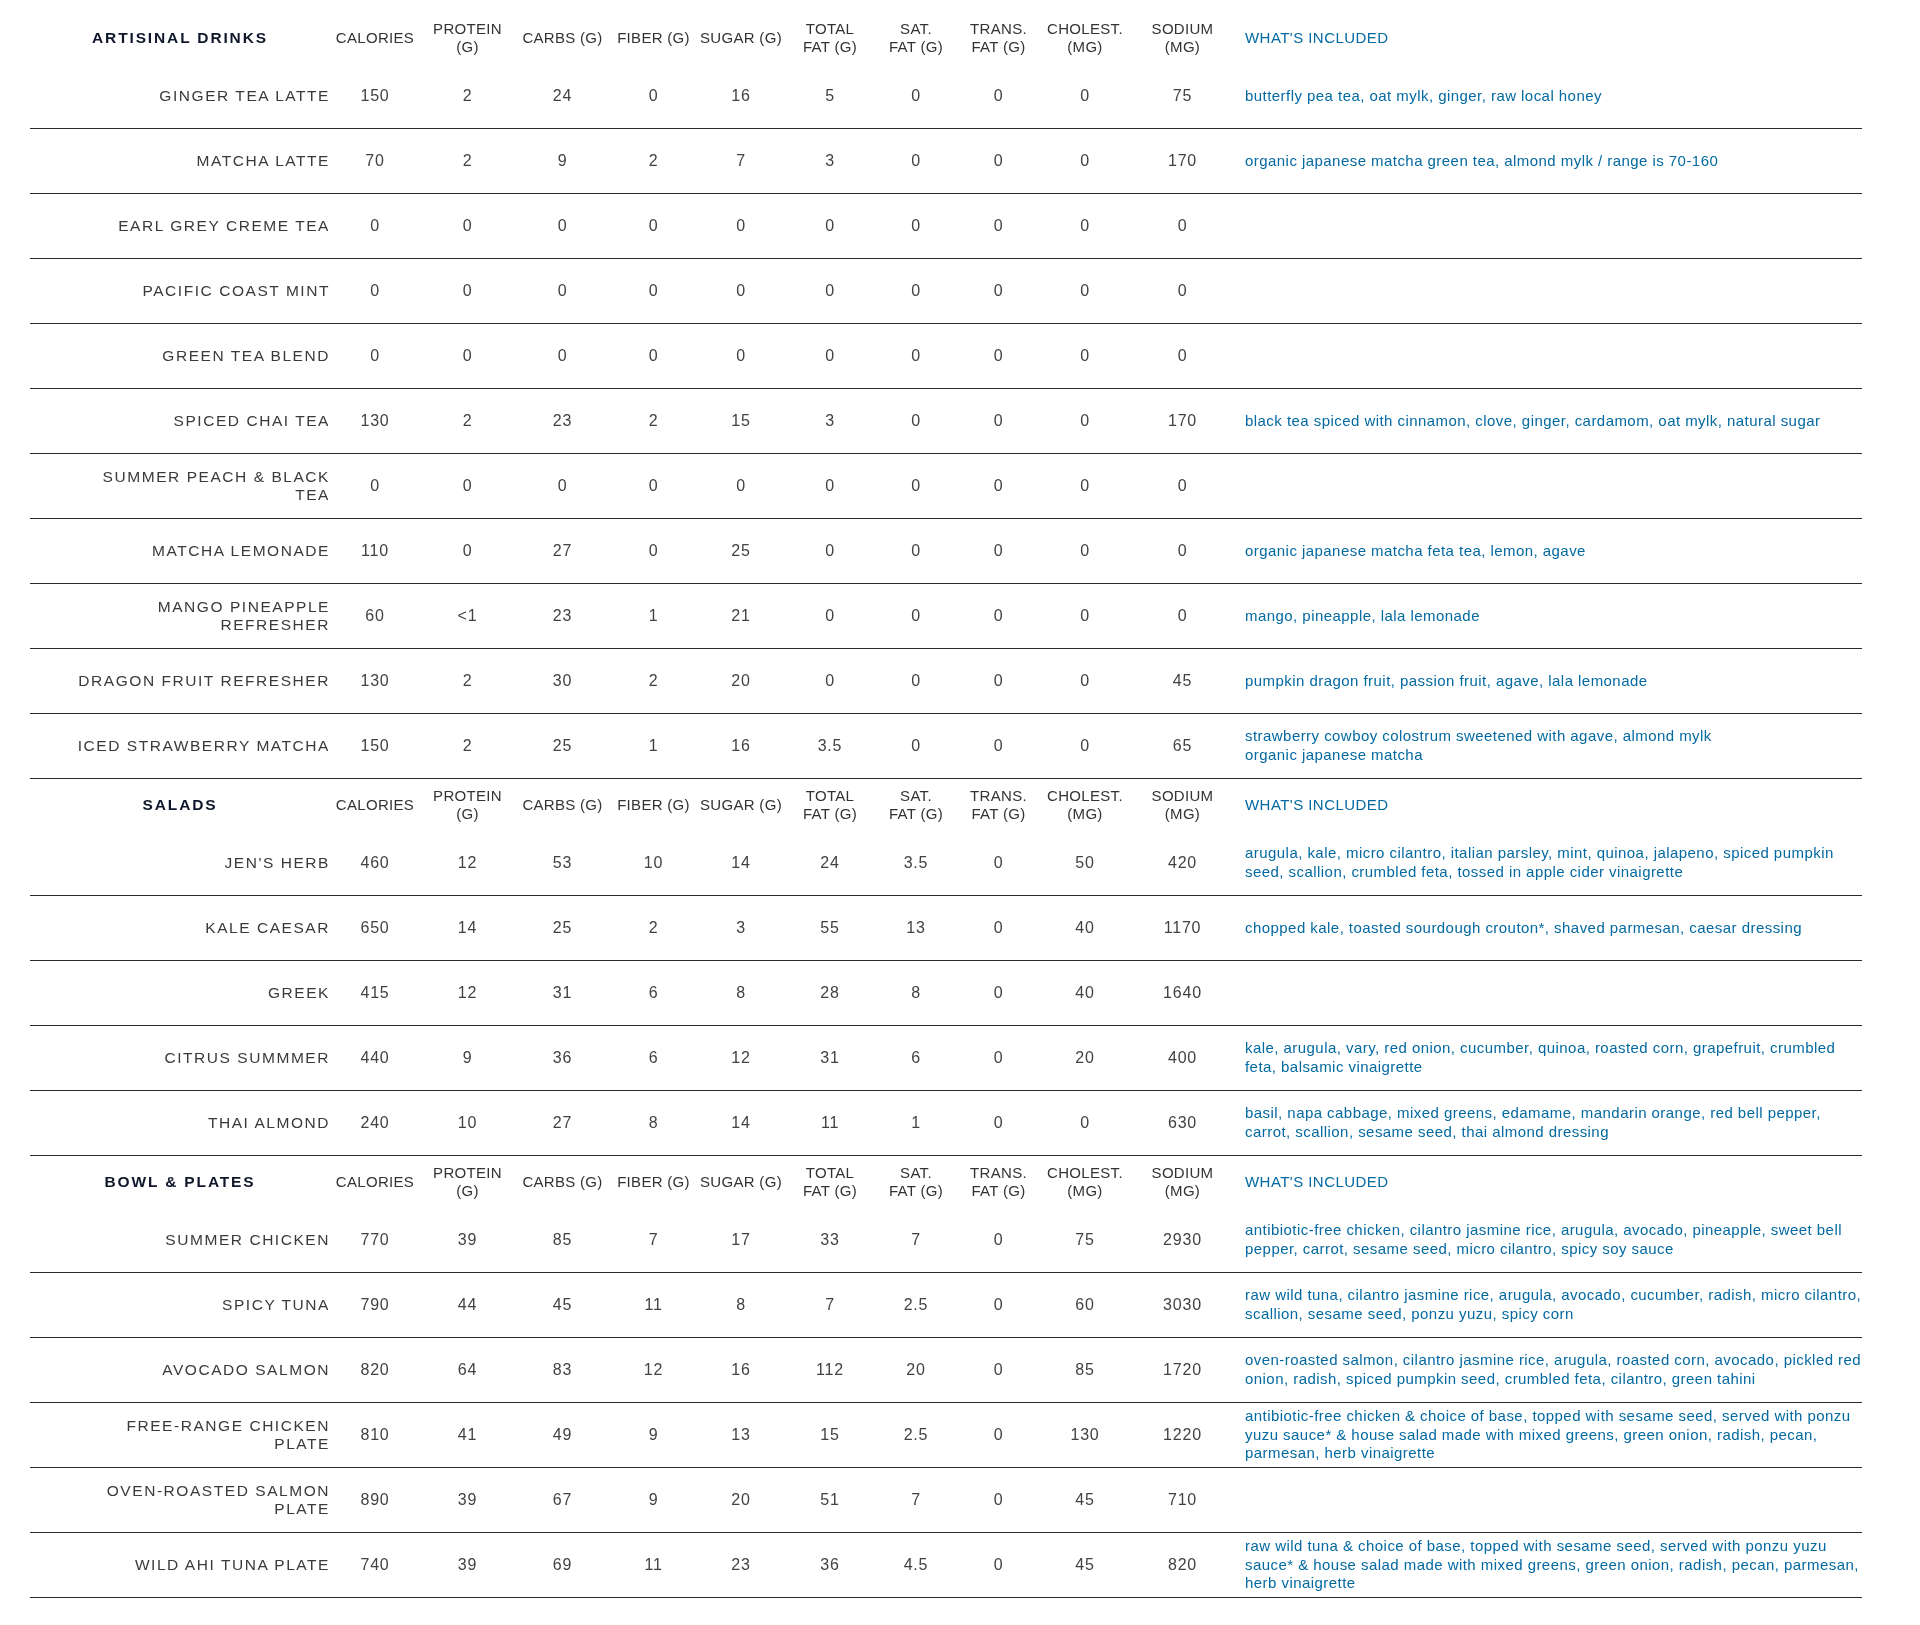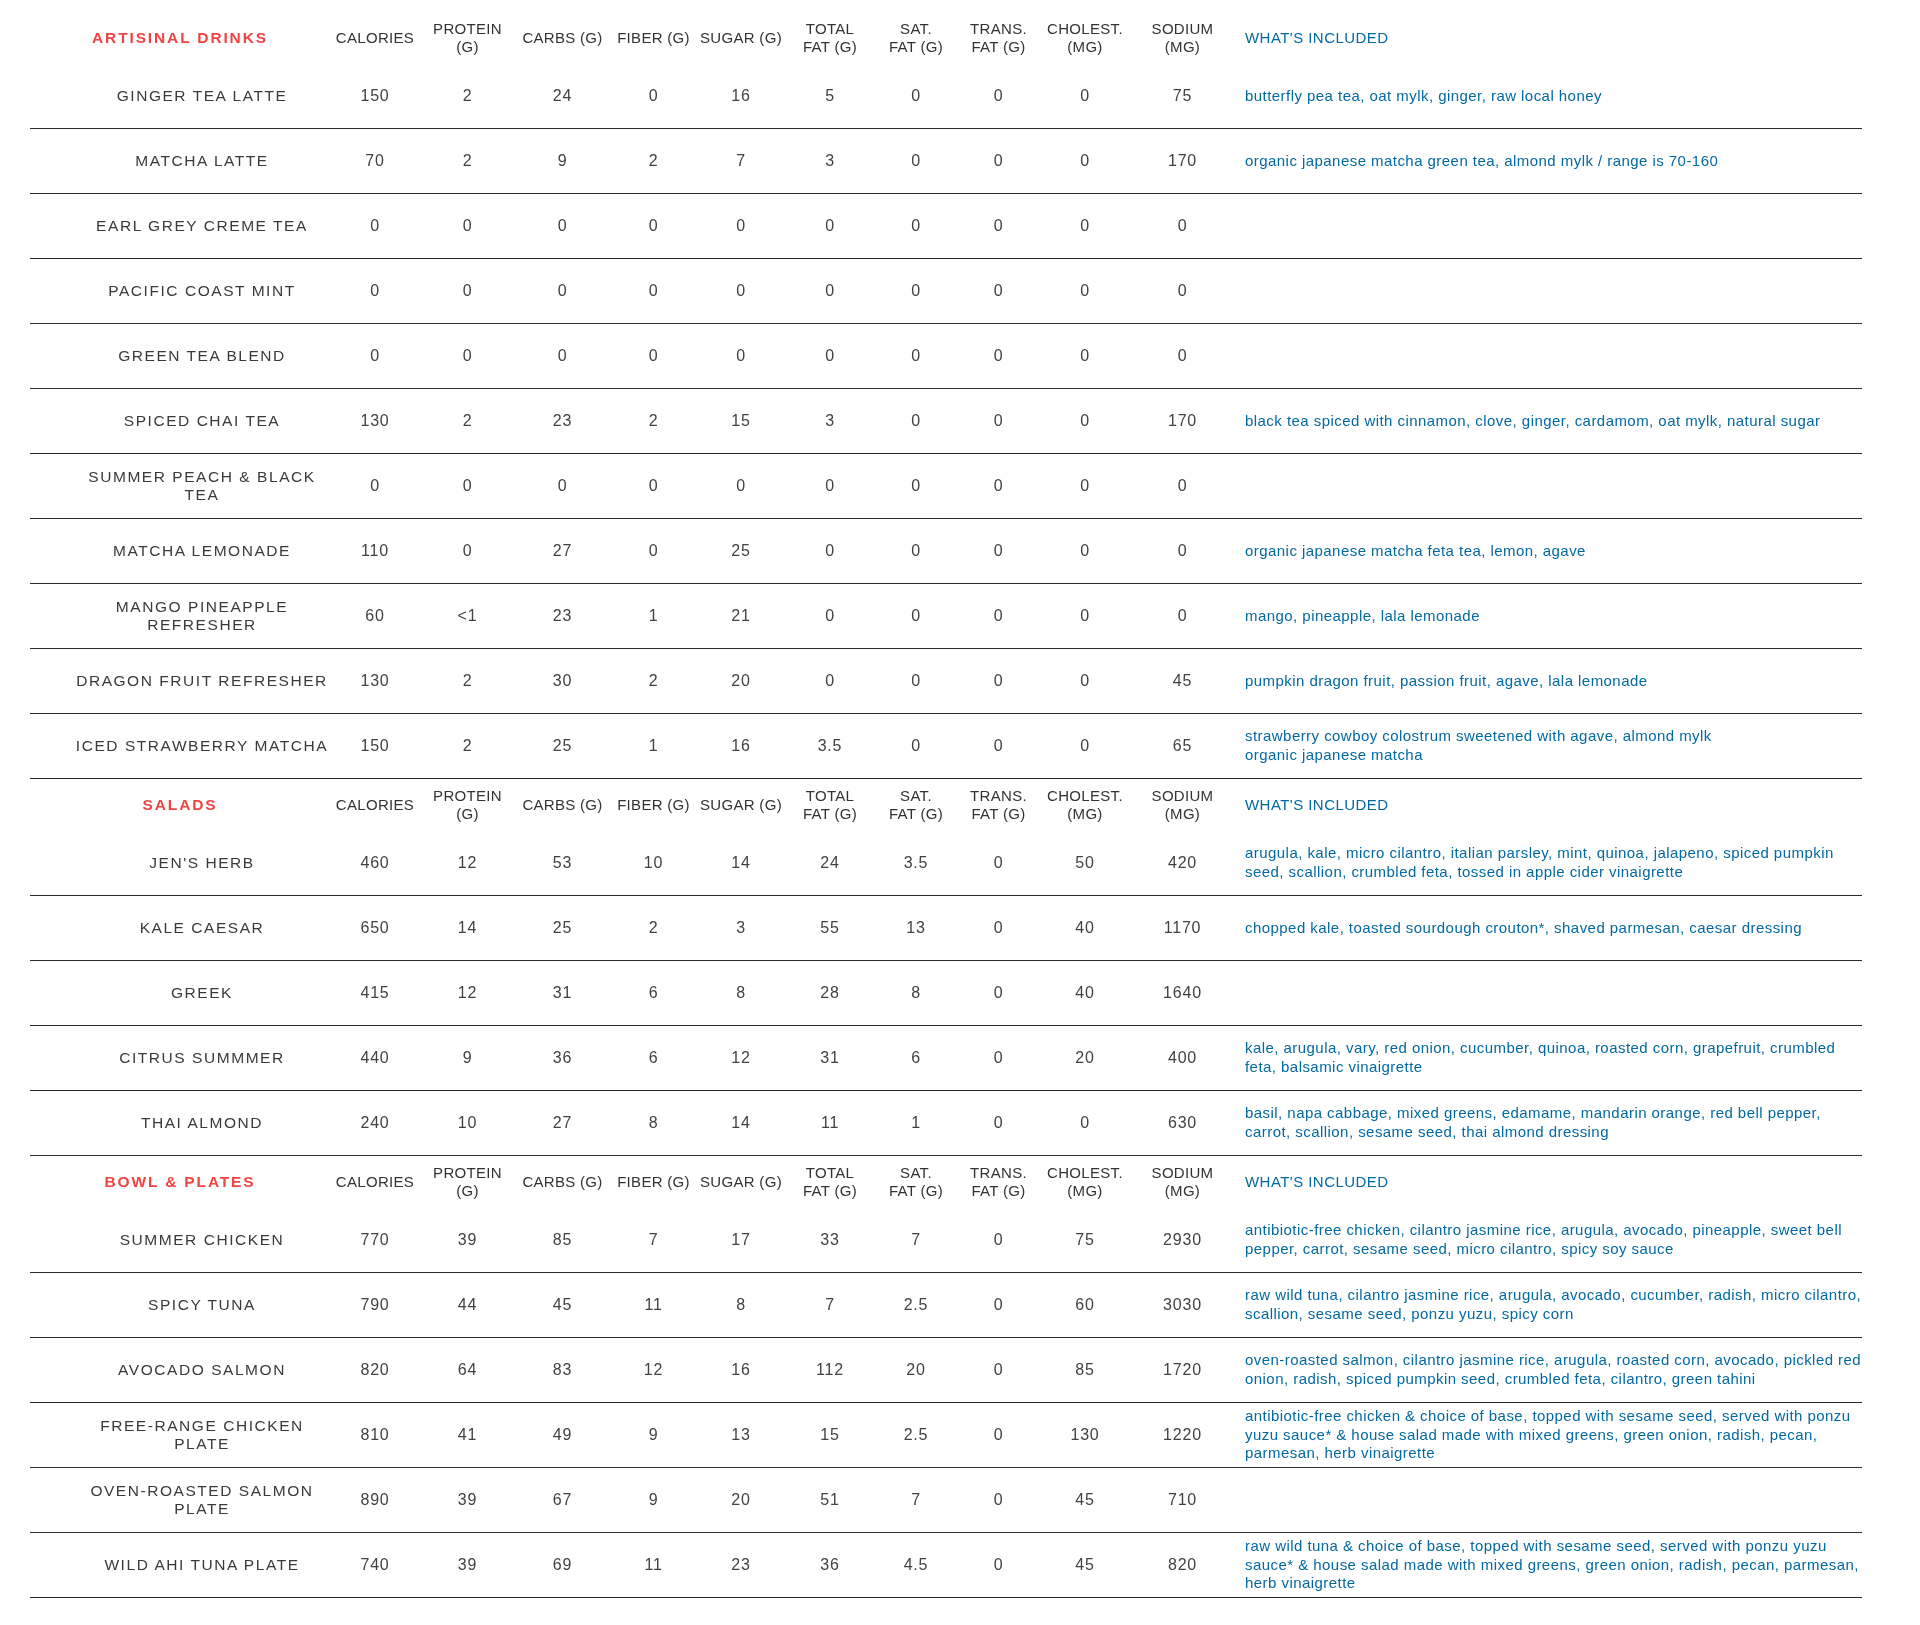--- a/index.html
+++ b/index.html
@@ -47,24 +47,24 @@
     letter-spacing: 0.02em;
     line-height: 1.2;
     color: #333333;
   }
   .col-header span { display: block; }
   .section-title {
     text-align: center;
     font-weight: bold;
     font-size: 15.5px;
     letter-spacing: 0.12em;
-    color: #ef4444;
+    color: #0f172a;
   }
   .item-name {
-    text-align: center;
+    text-align: right;
     font-size: 15.5px;
     letter-spacing: 0.1em;
     color: #3a3a3a;
     margin-left: 44px;
   }
   .desc-cell {
     padding-left: 10px;
     text-align: left;
     font-size: 15px;
     letter-spacing: 0.03em;

